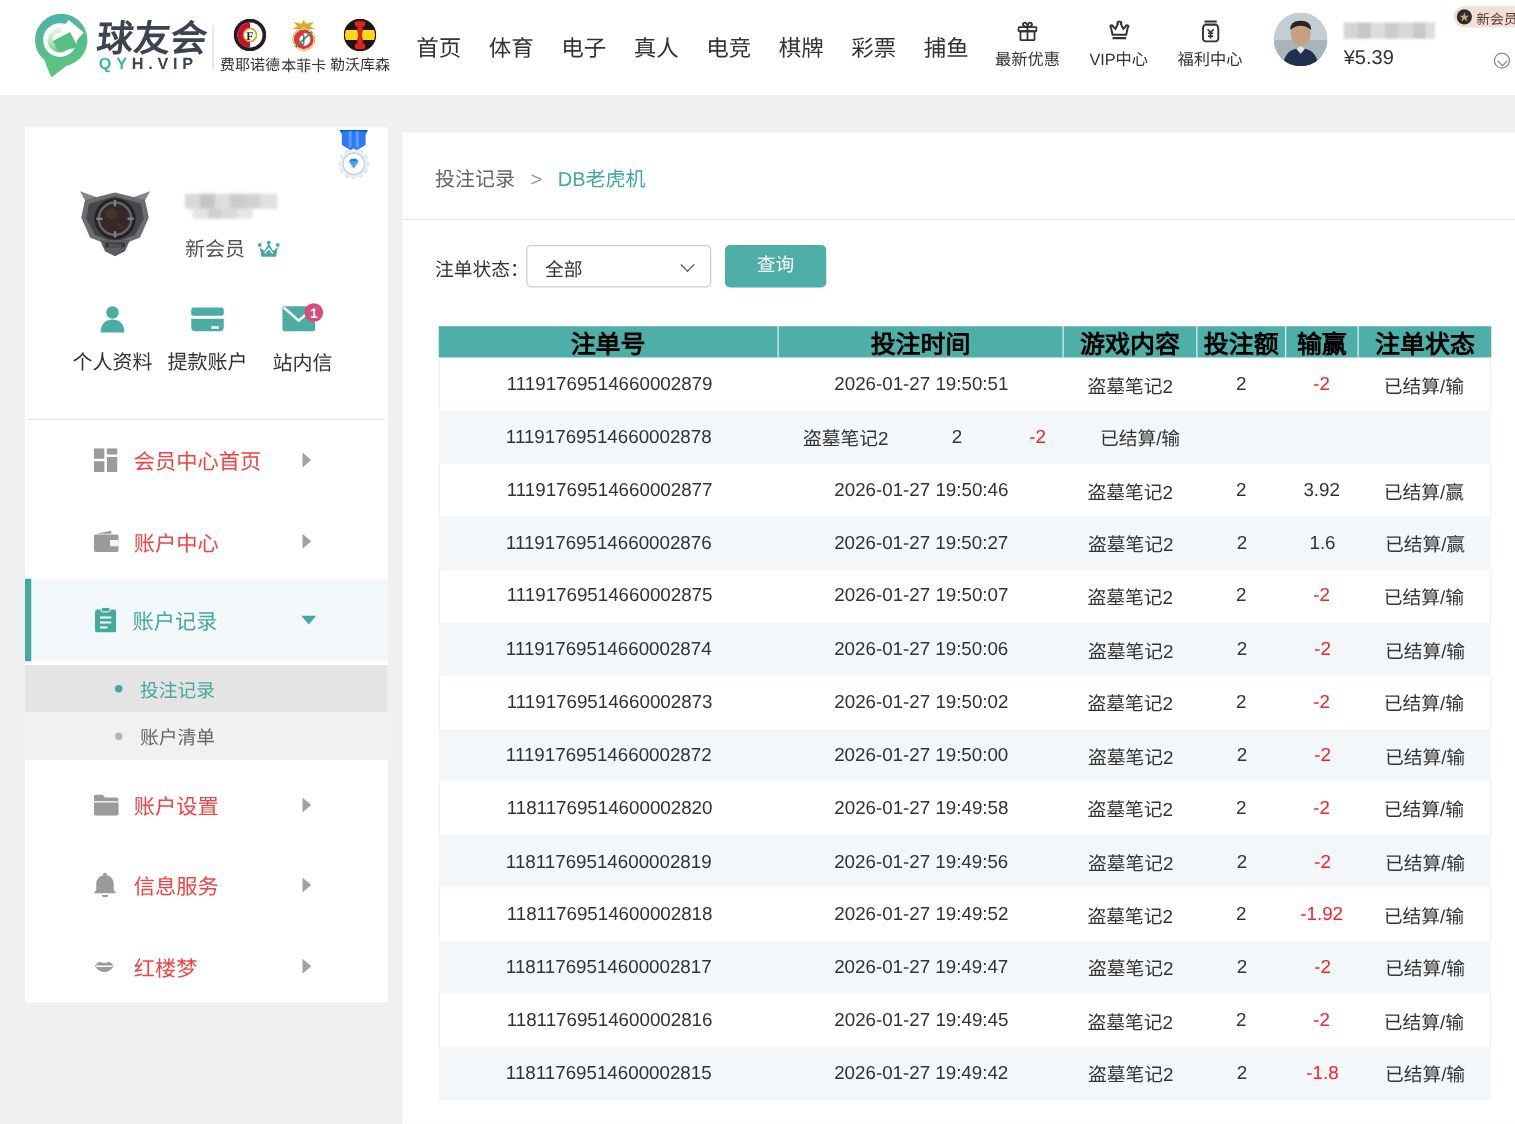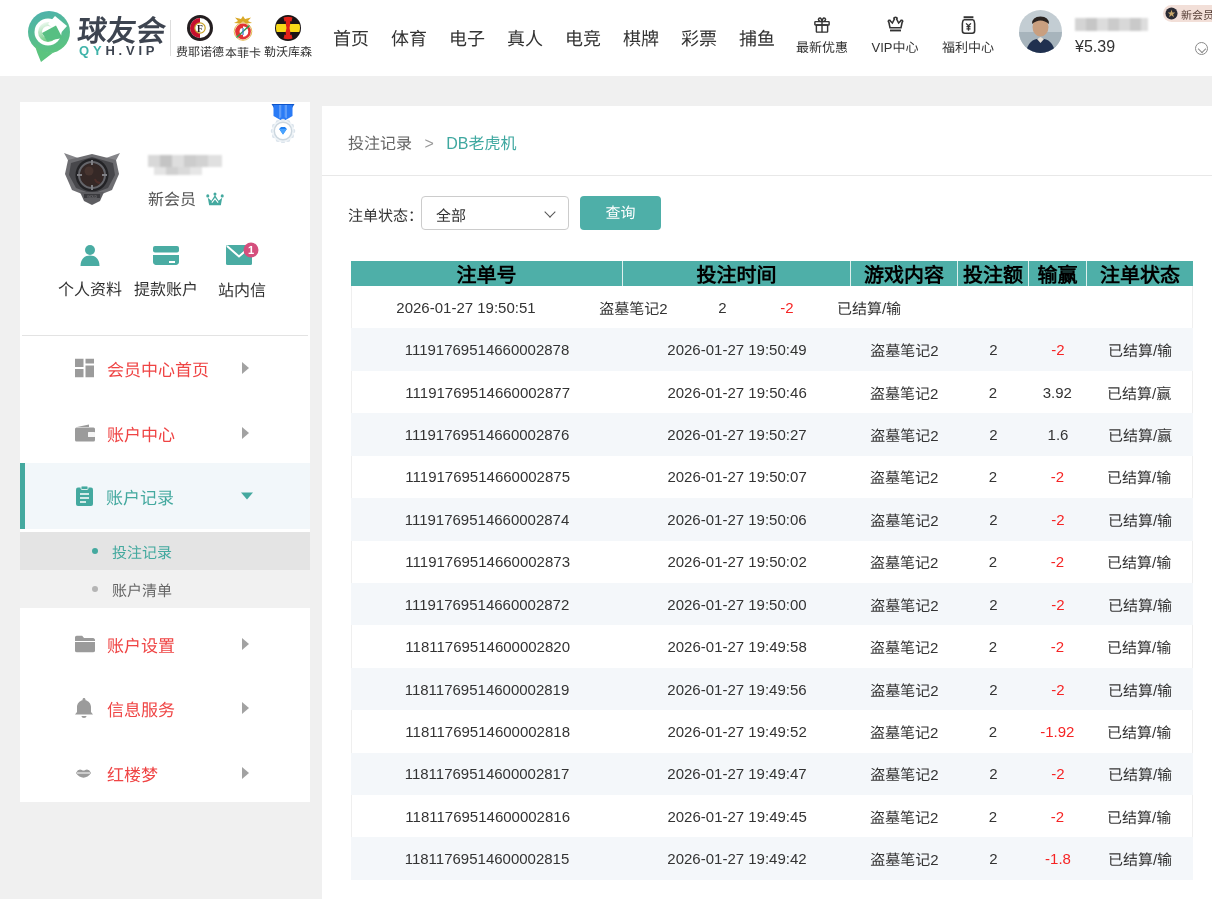--- a/index.html
+++ b/index.html
@@ -398,31 +398,31 @@
     <div id="thead">
       <div class="c1">注单号</div>
         <div class="c2">投注时间</div>
         <div class="c3">游戏内容</div>
       <div class="c4">投注额</div>
         <div class="c5">输赢</div>
         <div class="c6">注单状态</div>
     </div>
     <div id="tbody">
       <div class="trow">
+          <div class="c1">11191769514660002879</div>
           <div class="c2">2026-01-27 19:50:51</div>
           <div class="c3">盗墓笔记2</div>
           <div class="c4">2</div>
           <div class="c5">
             <span class="red">-2</span>
           </div>
           <div class="c6">已结算/输</div>
         </div>
       <div class="trow">
           <div class="c1">11191769514660002878</div>
-          <div class="c2">2026-01-27 19:50:49</div>
           <div class="c3">盗墓笔记2</div>
           <div class="c4">2</div>
           <div class="c5">
             <span class="red">-2</span>
           </div>
           <div class="c6">已结算/输</div>
         </div>
       <div class="trow">
           <div class="c1">11191769514660002877</div>
           <div class="c2">2026-01-27 19:50:46</div>

